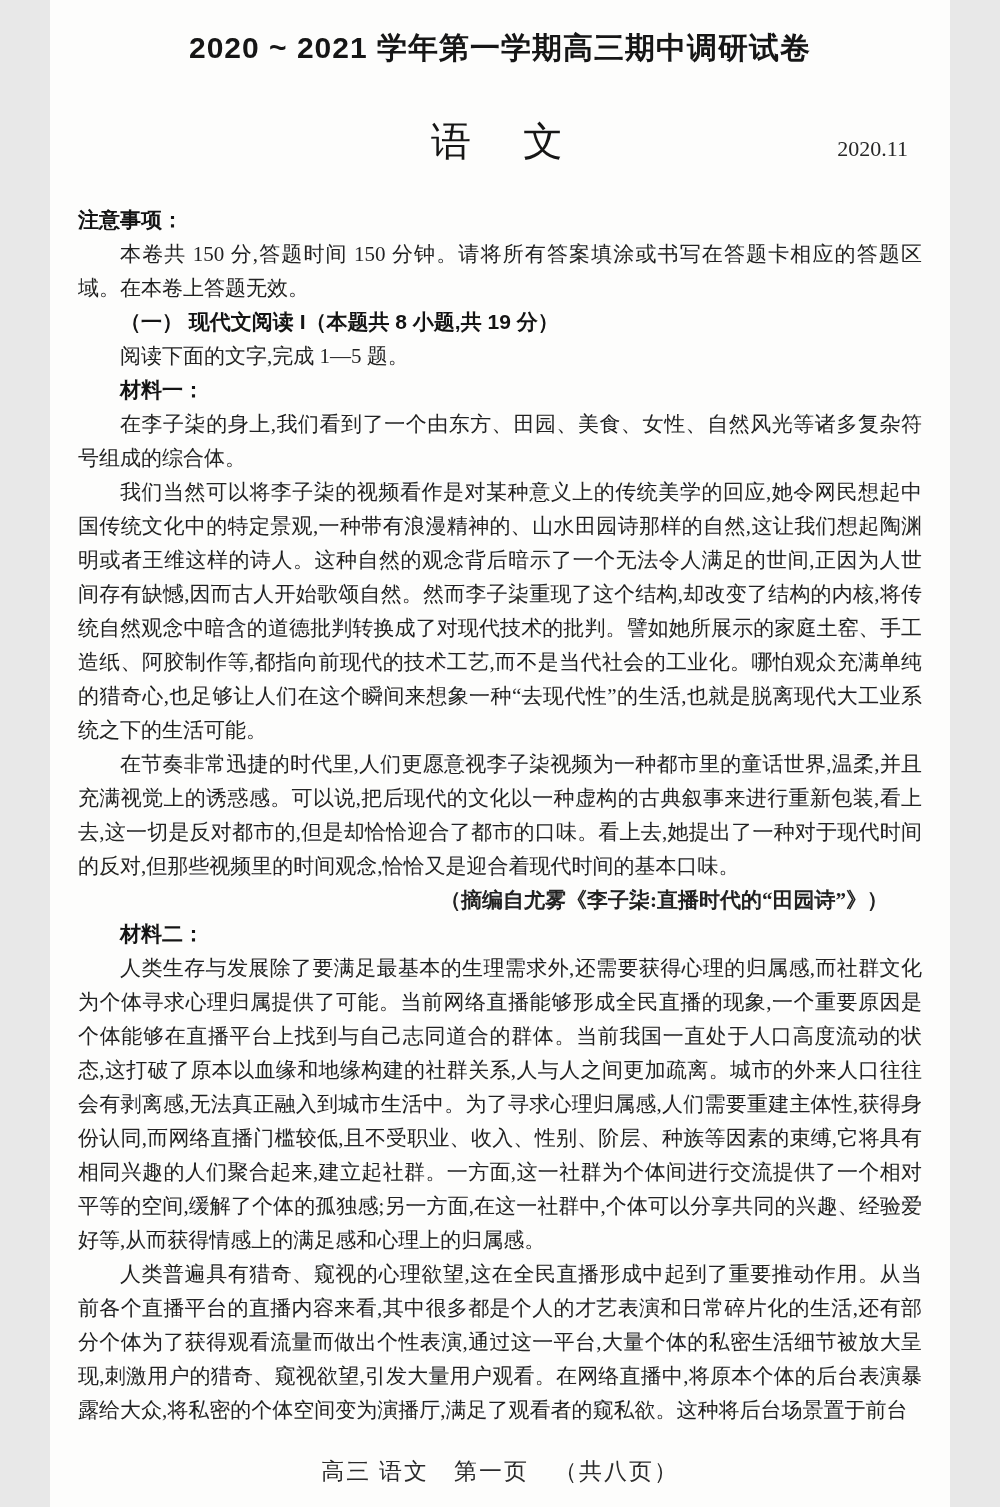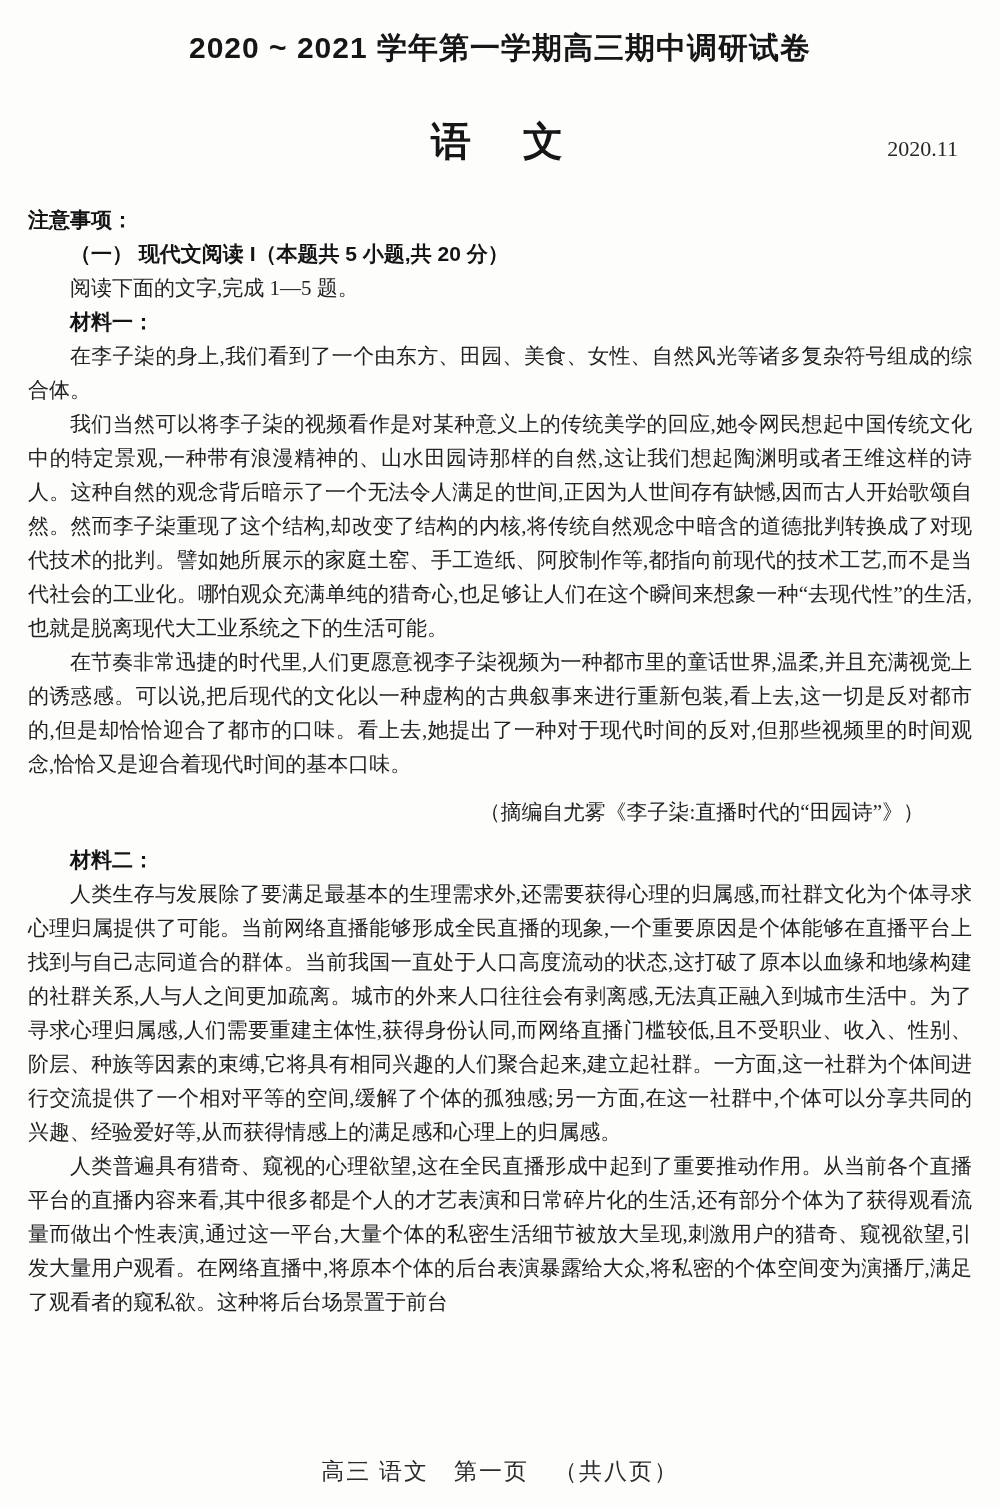--- a/index.html
+++ b/index.html
@@ -2,21 +2,21 @@
 <html><head>
 <meta charset="utf-8">
 <style>
   html, body {
     margin: 0;
     padding: 0;
     background: #e8e8e8;
   }
   .page {
     position: relative;
-    width: 1000px;
+    width: 900px;
     height: 1507px;
     margin: 0 auto;
     background: #fdfdfc;
     box-sizing: border-box;
     padding: 22px 28px 0 28px;
     color: #1e1e1e;
     font-family: "Liberation Serif", "DejaVu Serif", serif;
     overflow: hidden;
   }
   .doc-title {
@@ -32,21 +32,21 @@
     position: relative;
     margin-top: 46px;
     height: 54px;
   }
   .subject-title {
     position: absolute;
     left: 50%;
     transform: translateX(-50%);
     bottom: 0;
     font-size: 40px;
-    font-weight: bold;
+    font-weight: normal;
     letter-spacing: 6px;
     font-family: "Liberation Sans", "DejaVu Sans", sans-serif;
     color: #161616;
     white-space: nowrap;
   }
   .exam-date {
     position: absolute;
     right: 14px;
     bottom: 7px;
     font-size: 22px;
@@ -68,24 +68,25 @@
     text-indent: 2em;
   }
   p.body-par {
     margin: 0;
     text-indent: 2em;
     text-align: justify;
     text-justify: inter-ideograph;
     color: #222;
   }
   .source-line {
-    margin: 14px;
+    margin: 0;
     text-align: right;
     padding-right: 34px;
     color: #222;
+    font-weight: bold;
   }
   .page-footer {
     position: absolute;
     left: 0;
     bottom: 20px;
     width: 100%;
     text-align: center;
     font-size: 23px;
     letter-spacing: 2px;
     color: #2a2a2a;
@@ -100,23 +101,24 @@
 
   <div class="subject-row">
     <div class="subject-title">语　文</div>
     <div class="exam-date">2020.11</div>
   </div>
 
   <div class="content">
 
     <p class="heading">注意事项：</p>
 
+    <p class="body-par">本卷共 150 分,答题时间 150 分钟。请将所有答案填涂或书写在答题卡相应的答题区域。在本卷上答题无效。</p>
 
 
-    <p class="heading indent-2">（一） 现代文阅读 I（本题共 5 小题,共 20 分）</p>
+    <p class="heading indent-2">（一） 现代文阅读 I（本题共 8 小题,共 19 分）</p>
 
     <p class="body-par">阅读下面的文字,完成 1—5 题。</p>
 
     <p class="heading indent-2">材料一：</p>
 
     <p class="body-par">在李子柒的身上,我们看到了一个由东方、田园、美食、女性、自然风光等诸多复杂符号组成的综合体。</p>
 
     <p class="body-par">我们当然可以将李子柒的视频看作是对某种意义上的传统美学的回应,她令网民想起中国传统文化中的特定景观,一种带有浪漫精神的、山水田园诗那样的自然,这让我们想起陶渊明或者王维这样的诗人。这种自然的观念背后暗示了一个无法令人满足的世间,正因为人世间存有缺憾,因而古人开始歌颂自然。然而李子柒重现了这个结构,却改变了结构的内核,将传统自然观念中暗含的道德批判转换成了对现代技术的批判。譬如她所展示的家庭土窑、手工造纸、阿胶制作等,都指向前现代的技术工艺,而不是当代社会的工业化。哪怕观众充满单纯的猎奇心,也足够让人们在这个瞬间来想象一种“去现代性”的生活,也就是脱离现代大工业系统之下的生活可能。</p>
 
     <p class="body-par">在节奏非常迅捷的时代里,人们更愿意视李子柒视频为一种都市里的童话世界,温柔,并且充满视觉上的诱惑感。可以说,把后现代的文化以一种虚构的古典叙事来进行重新包装,看上去,这一切是反对都市的,但是却恰恰迎合了都市的口味。看上去,她提出了一种对于现代时间的反对,但那些视频里的时间观念,恰恰又是迎合着现代时间的基本口味。</p>

